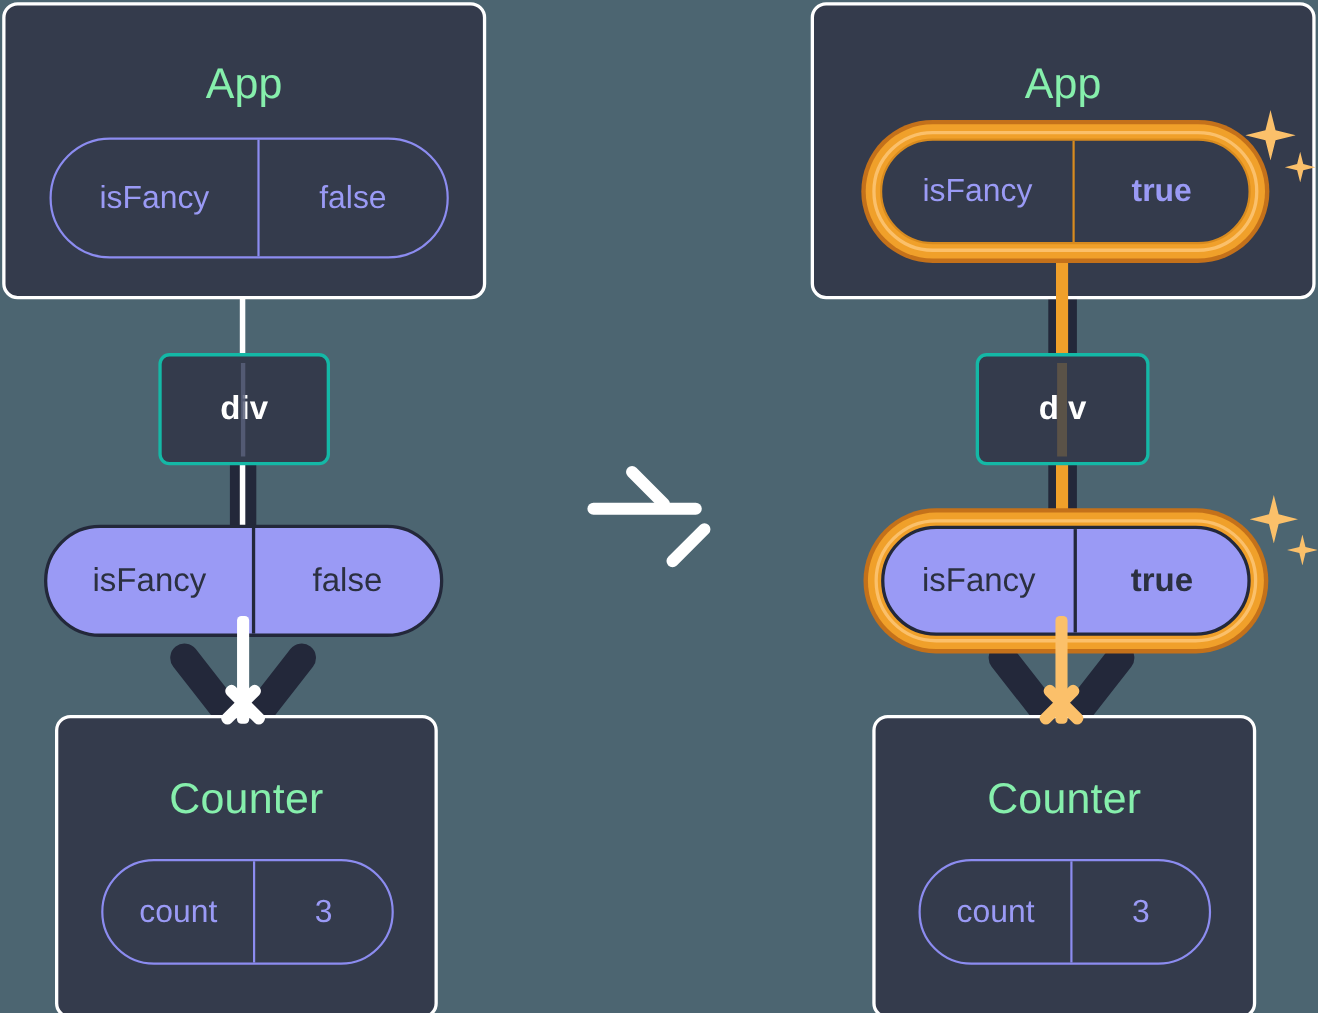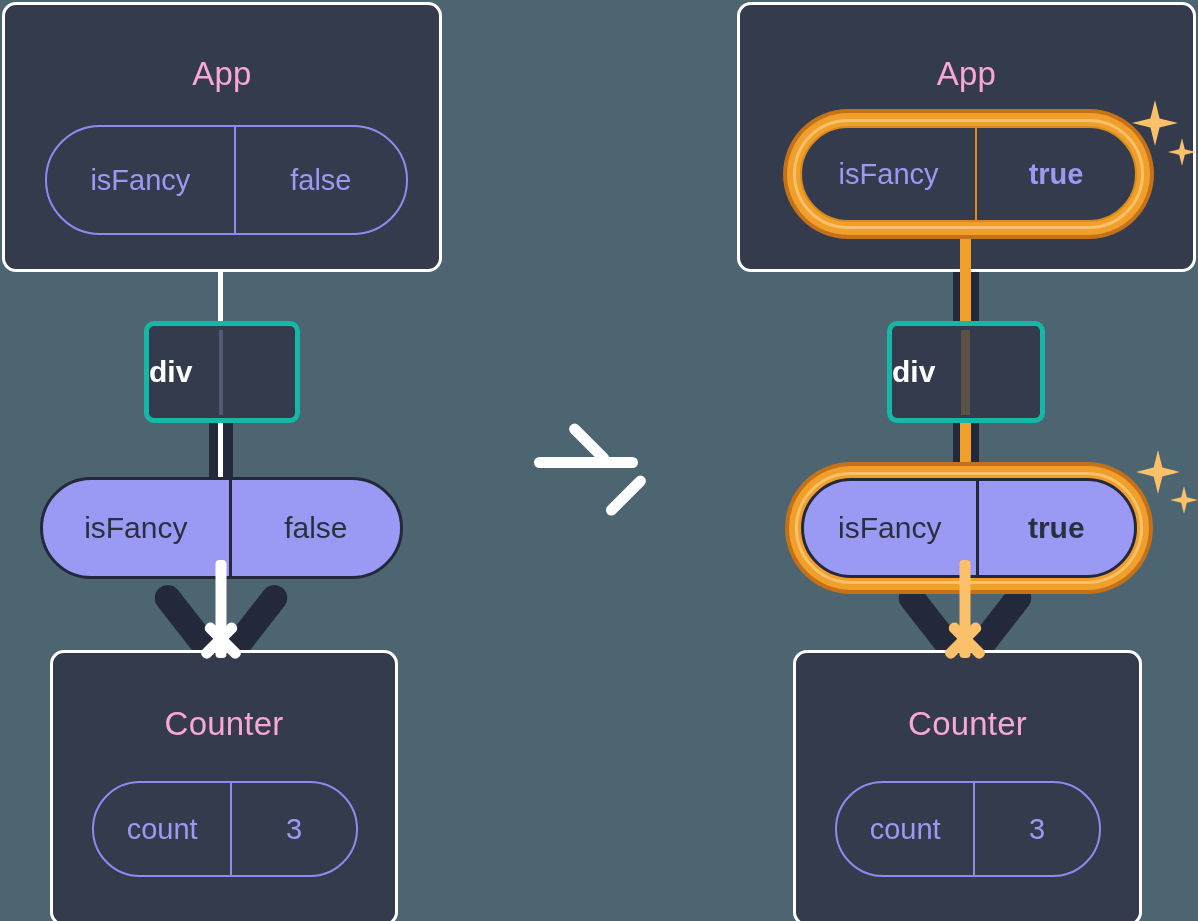--- a/index.html
+++ b/index.html
@@ -17,34 +17,34 @@
     position:absolute;
     background:#343b4c;
     border:3px solid #ffffff;
     border-radius:14px;
     box-sizing:border-box;
     z-index:6;
   }
   .compbox .title{
     position:absolute;left:0;right:0;
     text-align:center;
-    color:#f9a8d4;
-    font-size:33px;
+    color:#86efac;
+    font-size:39px;
     font-weight:400;
     letter-spacing:.2px;
   }
 
   
   .divbox{
     position:absolute;
     background:#343b4c;
-    border:5px solid #14b8a6;
+    border:3px solid #14b8a6;
     border-radius:10px;
     box-sizing:border-box;
-    display:flex;align-items:center;
+    display:flex;align-items:center;justify-content:center;
     color:#ffffff;
     font-size:30px;
     font-weight:700;
     z-index:8;
   }
 
   
   .pill{
     position:absolute;
     box-sizing:border-box;

